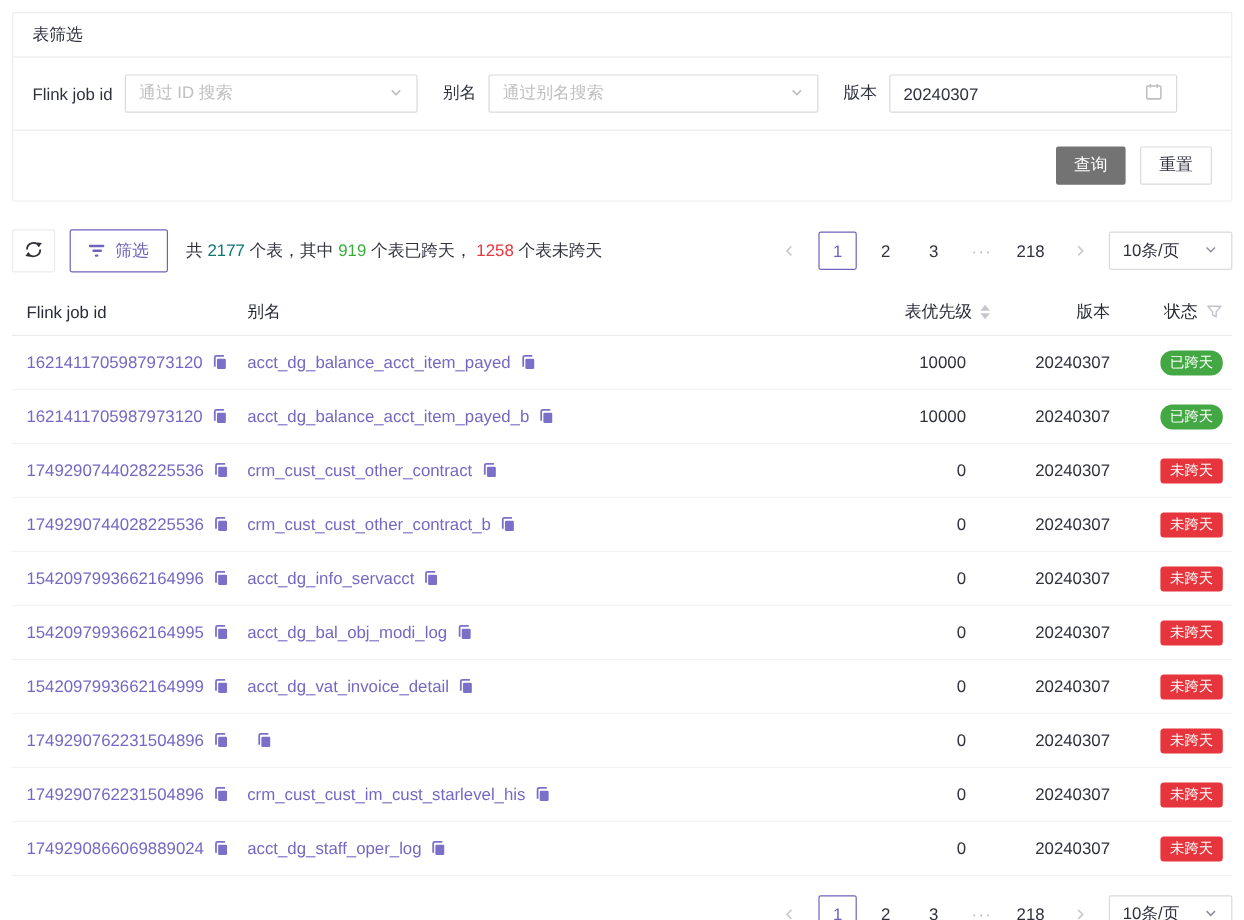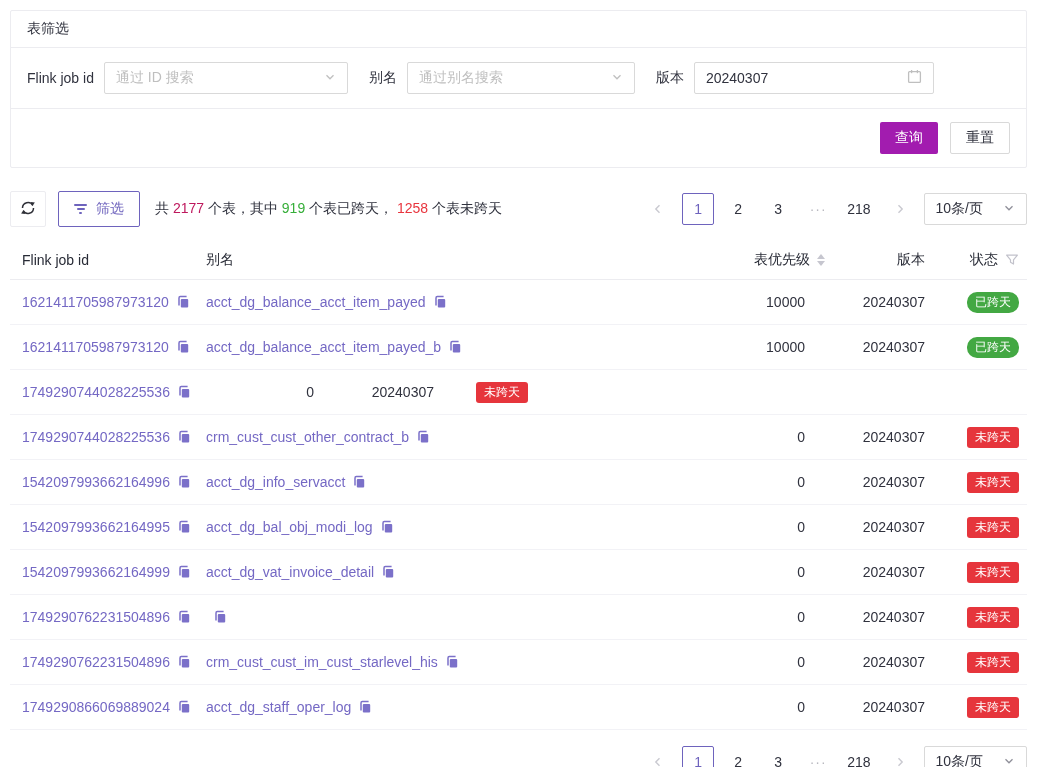--- a/index.html
+++ b/index.html
@@ -60,24 +60,24 @@
   .copy { margin-left:7px; display:inline-flex; cursor:pointer; }
   .sorter { display:inline-flex; flex-direction:column; margin-left:7px; gap:2px; cursor:pointer; }
   .caret-up   { width:0;height:0;border-left:4px solid transparent;border-right:4px solid transparent;border-bottom:5px solid #c6c6cf; }
   .caret-down { width:0;height:0;border-left:4px solid transparent;border-right:4px solid transparent;border-top:5px solid #c6c6cf; }
   .funnel { margin-left:7px; display:inline-flex; cursor:pointer; }
   .badge { display:inline-block; padding:3px 8px; border-radius:3px; color:#fff; font-size:12px; line-height:1.25; }
 
   .footer { margin:16px 10px 0; display:flex; justify-content:flex-end; }
 </style>
 <style>
-  .btn.primary{background:#a21caf;}
+  .btn.primary{background:#737373;}
   .filter-btn{border:1px solid #6e63bd;color:#6e63bd;}
   .filter-glyph i{background:#6e63bd;}
-  .c-total{color:#be185d;text-align:right;} .c-crossed{color:#36ae39;} .c-uncrossed{color:#e8353e;}
+  .c-total{color:#0f766e;text-align:right;} .c-crossed{color:#36ae39;} .c-uncrossed{color:#e8353e;}
   .pg-item.active{border-color:#6e63bd;color:#6e63bd;}
   a.cell-link{color:#7468c4;}
   .badge.crossed{background:#43a843;border-radius:10px;} .badge.uncrossed{background:#e6353c;}
 </style></head>
 <body>
 
 <section class="card">
   <div class="card-title">表筛选</div>
 
   <div class="card-fields">
@@ -88,21 +88,21 @@
         <span>
           <svg width="12" height="12" viewBox="0 0 12 12">
               <polyline points="2.5,4.3 6,7.8 9.5,4.3" fill="none" stroke="#bfbfbf" stroke-width="1.3"></polyline>
             </svg>
         </span>
       </div>
     </div>
 
     <div class="field">
       <span class="flabel">别名</span>
-      <div class="selectbox" style="width:228px">
+      <div class="selectbox" style="width:275px">
         <span class="ph">通过别名搜索</span>
         <span>
           <svg width="12" height="12" viewBox="0 0 12 12">
               <polyline points="2.5,4.3 6,7.8 9.5,4.3" fill="none" stroke="#bfbfbf" stroke-width="1.3"></polyline>
             </svg>
         </span>
       </div>
     </div>
 
     <div class="field">
@@ -242,20 +242,29 @@
         </div>
         <div class="c prio">10000</div>
         <div class="c ver">20240307</div>
         <div class="c status">
           <span class="badge crossed">已跨天</span>
         </div>
       </div>
       <div class="trow">
         <div class="c id">
           <a class="cell-link">1749290744028225536</a>
+          <span class="copy">
+            <svg width="14" height="14" viewBox="0 0 14 14">
+  <path d="M3 10.6 V2.9 A1.3 1.3 0 0 1 4.3 1.6 H10.6" fill="none" stroke="#7b70c9" stroke-width="1.5"></path>
+  <rect x="4.8" y="3.9" width="7.4" height="8.6" rx="1" fill="#7b70c9"></rect>
+            </svg>
+          </span>
+        </div>
+        <div class="c alias">
+          <a class="cell-link">crm_cust_cust_other_contract</a>
           <span class="copy">
             <svg width="14" height="14" viewBox="0 0 14 14">
   <path d="M3 10.6 V2.9 A1.3 1.3 0 0 1 4.3 1.6 H10.6" fill="none" stroke="#7b70c9" stroke-width="1.5"></path>
   <rect x="4.8" y="3.9" width="7.4" height="8.6" rx="1" fill="#7b70c9"></rect>
             </svg>
           </span>
         </div>
         <div class="c prio">0</div>
         <div class="c ver">20240307</div>
         <div class="c status">

